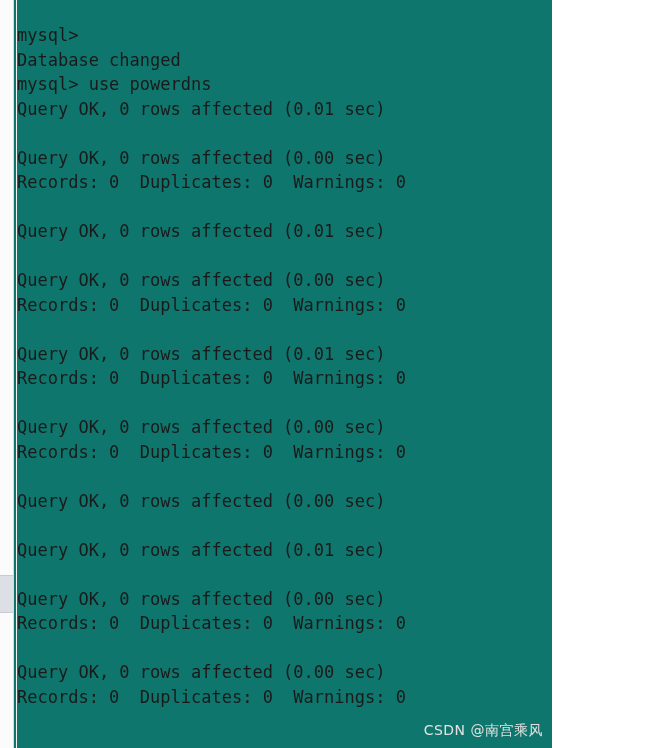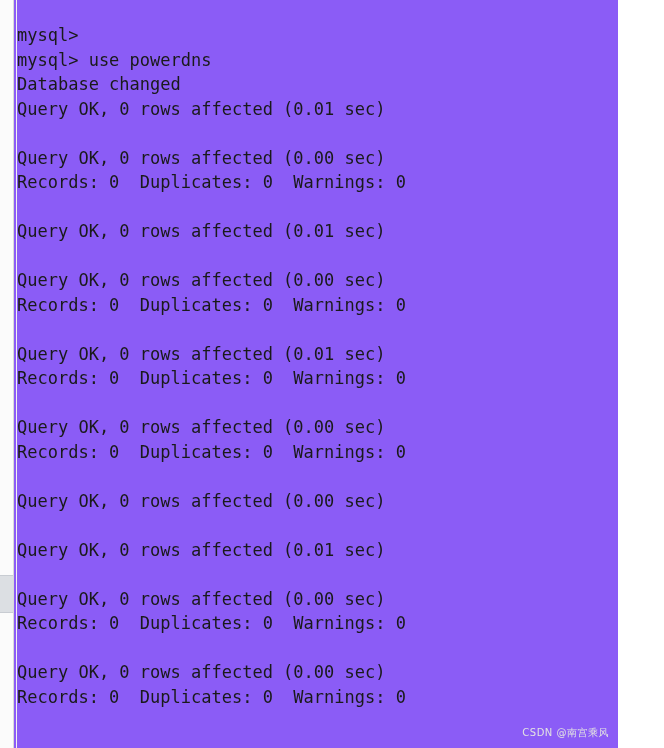--- a/index.html
+++ b/index.html
@@ -9,23 +9,23 @@
   }
   body {
     width: 664px;
     height: 748px;
     overflow: hidden;
     font-family: "DejaVu Sans Mono", "Liberation Mono", monospace;
   }
 
   #screen {
     position: relative;
-    width: 618px;
+    width: 552px;
     height: 748px;
-    background: #8b5cf6;
+    background: #0f766e;
   }
 
   
   #scroll-gutter {
     position: absolute;
     left: 0;
     top: 0;
     width: 14px;
     height: 748px;
     background: #fbfbfb;
@@ -77,41 +77,41 @@
   .term-line.blank {
     color: transparent;
   }
 
   
   #watermark {
     position: absolute;
     right: 9px;
     bottom: 8px;
     font-family: "DejaVu Sans", "Liberation Sans", sans-serif;
-    font-size: 10px;
+    font-size: 14px;
     color: #e2e2e2;
     white-space: pre;
     letter-spacing: 0.5px;
   }
 </style>
 </head>
 <body>
 
 <div id="screen">
 
   <div id="scroll-gutter">
     <div id="scroll-thumb"></div>
   </div>
   <div id="gutter-divider"></div>
   <div id="gutter-divider2"></div>
 
   <div id="terminal">
       <div class="term-line">mysql&gt;</div>
+      <div class="term-line">Database changed</div>
       <div class="term-line">mysql&gt; use powerdns</div>
-      <div class="term-line">Database changed</div>
       <div class="term-line">Query OK, 0 rows affected (0.01 sec)</div>
       <div class="term-line blank"></div>
       <div class="term-line">Query OK, 0 rows affected (0.00 sec)</div>
       <div class="term-line">Records: 0  Duplicates: 0  Warnings: 0</div>
       <div class="term-line blank"></div>
       <div class="term-line">Query OK, 0 rows affected (0.01 sec)</div>
       <div class="term-line blank"></div>
       <div class="term-line">Query OK, 0 rows affected (0.00 sec)</div>
       <div class="term-line">Records: 0  Duplicates: 0  Warnings: 0</div>
       <div class="term-line blank"></div>

